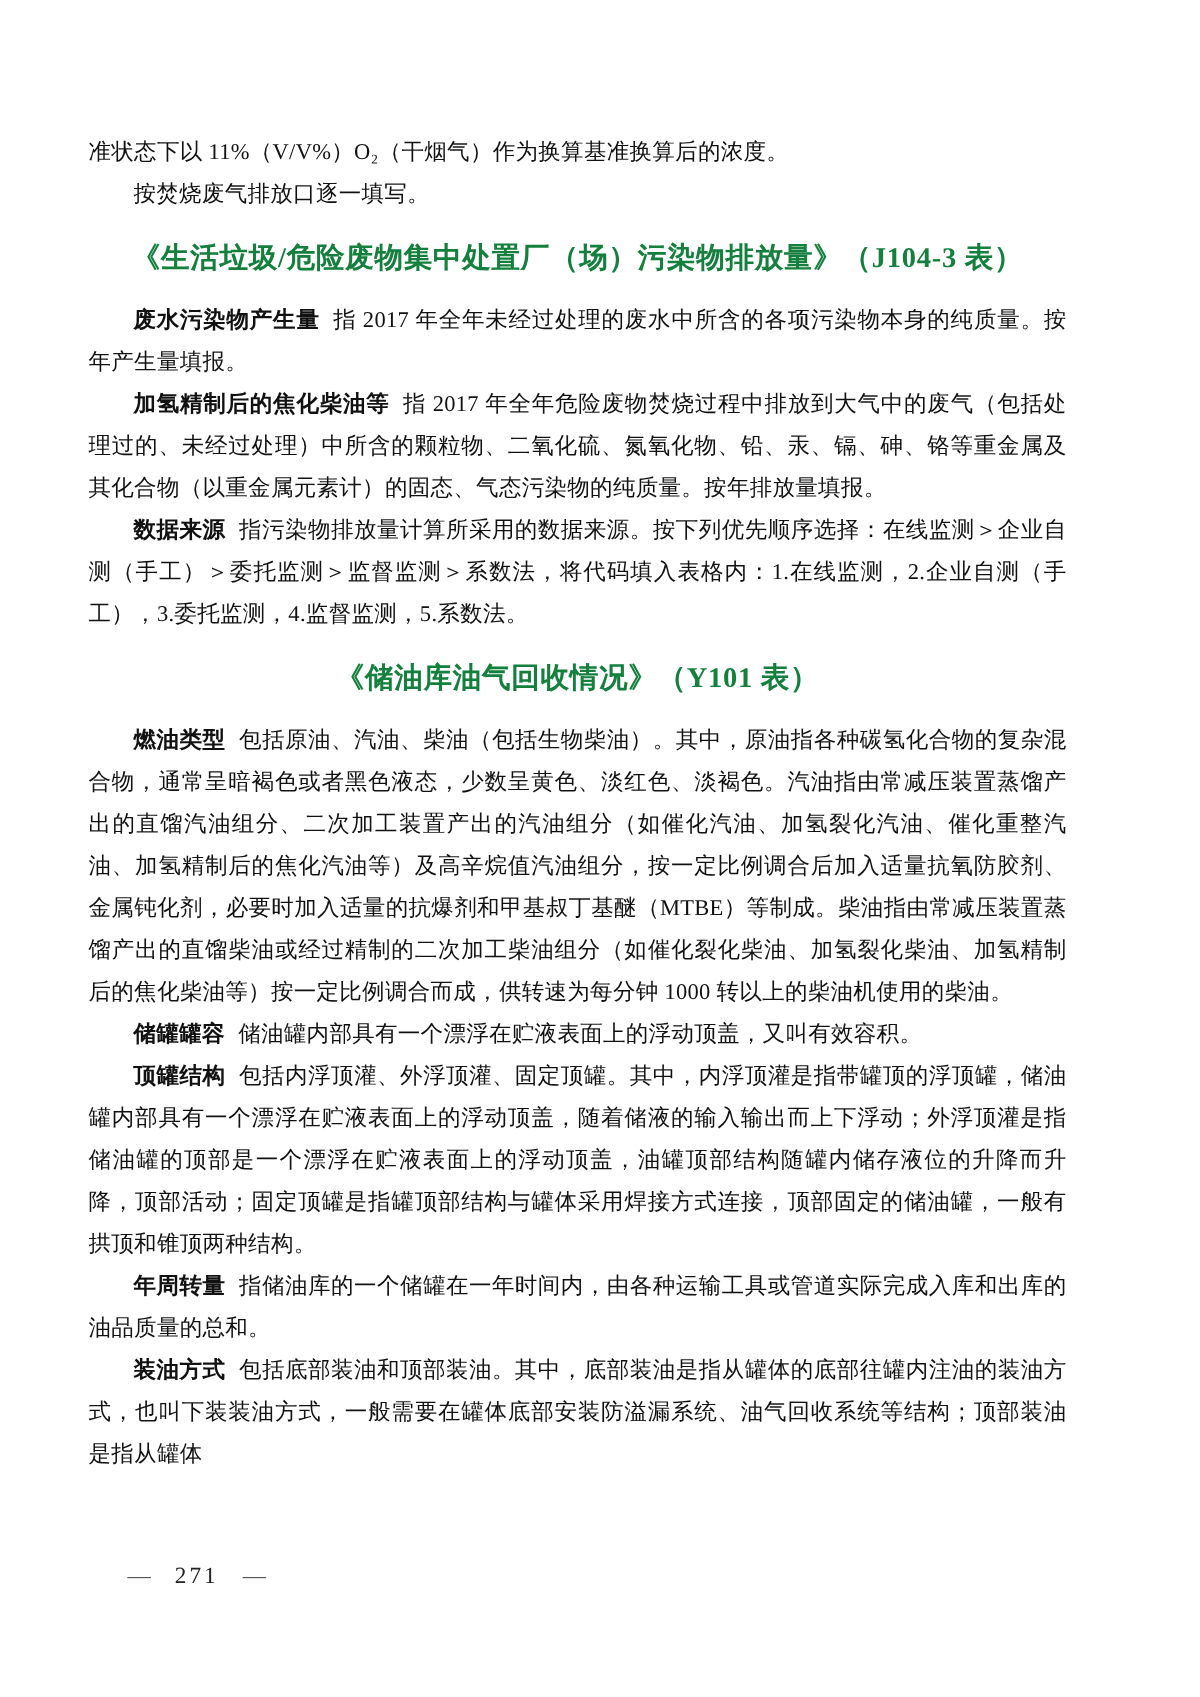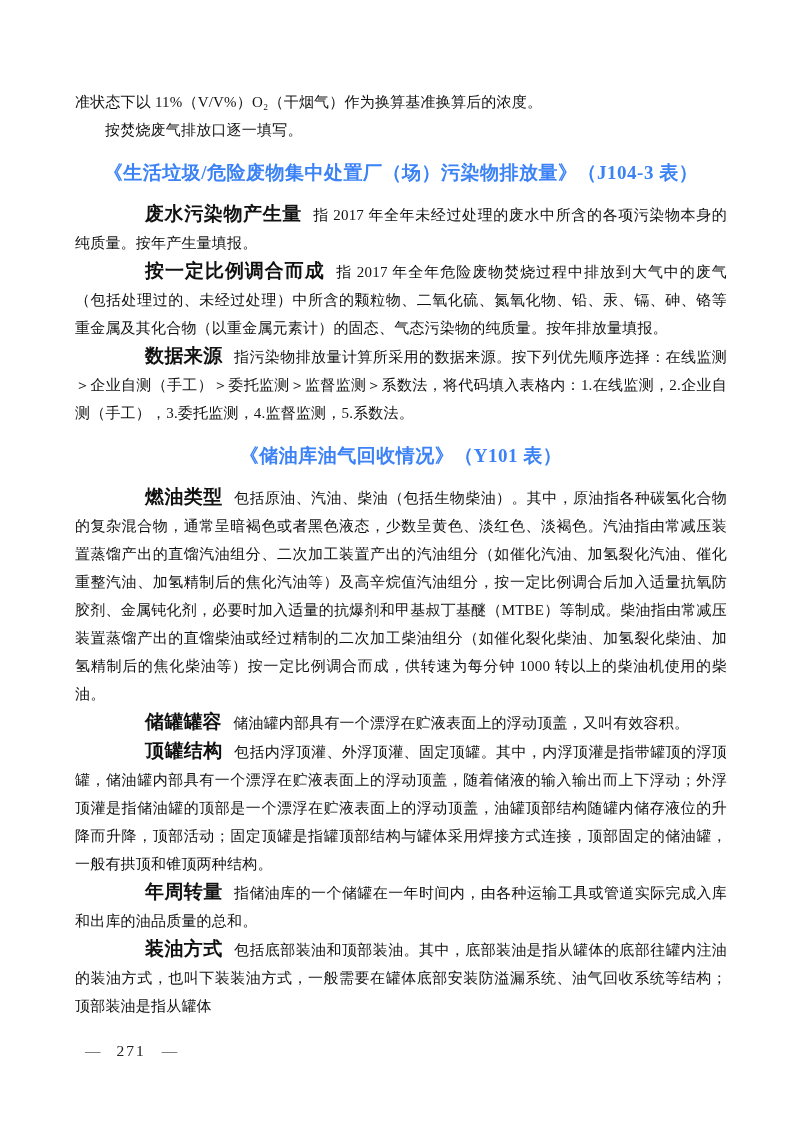--- a/index.html
+++ b/index.html
@@ -6,48 +6,47 @@
   body {
     width: 800px; height: 1131px;
     background: #ffffff;
     color: #111111;
     font-family: "Liberation Serif", "DejaVu Serif", serif;
     position: relative;
     overflow: hidden;
   }
   .page {
     position: absolute;
-    left: 75px; top: 88px;
+    left: 59px; top: 88px;
     width: 652px;
   }
   p {
     margin: 0;
     font-size: 15px;
     line-height: 28px;
     text-align: justify;
     letter-spacing: 0.2px;
   }
   p.indent { text-indent: 2em; }
   p.entry { text-indent: 2em; }
   .term {
     font-weight: bold;
     margin-right: 0.6em;
     font-family: "Liberation Sans", "DejaVu Sans", sans-serif;
-    font-size: 19px;
-    margin-left: 40px;
+    font-size: 15px;
   }
   h2.sec-title {
     margin: 0;
     padding: 16px 0 14px 0;
     text-align: center;
     font-size: 19px;
     font-weight: bold;
     letter-spacing: 0.5px;
     line-height: 26px;
-    color: #3b82f6;
+    color: #15803d;
   }
   .footer {
     position: absolute;
     left: 85px; top: 1042px;
     font-size: 15.5px;
     color: #222222;
     display: flex;
     align-items: center;
   }
   .footer .dash { color: #555555; }
@@ -60,21 +59,21 @@
 
   <p>准状态下以 11%（V/V%）O₂（干烟气）作为换算基准换算后的浓度。</p>
   <p class="indent">按焚烧废气排放口逐一填写。</p>
 
   <h2 class="sec-title">《生活垃圾/危险废物集中处置厂（场）污染物排放量》（J104-3 表）</h2>
 
   <p class="entry">
     <b class="term">废水污染物产生量</b><span>指 2017 年全年未经过处理的废水中所含的各项污染物本身的纯质量。按年产生量填报。</span>
   </p>
   <p class="entry">
-    <b class="term">按一定比例调合而成</b><span>指 2017 年全年危险废物焚烧过程中排放到大气中的废气（包括处理过的、未经过处理）中所含的颗粒物、二氧化硫、氮氧化物、铅、汞、镉、砷、铬等重金属及其化合物（以重金属元素计）的固态、气态污染物的纯质量。按年排放量填报。</span>
+    <b class="term">加氢精制后的焦化柴油等</b><span>指 2017 年全年危险废物焚烧过程中排放到大气中的废气（包括处理过的、未经过处理）中所含的颗粒物、二氧化硫、氮氧化物、铅、汞、镉、砷、铬等重金属及其化合物（以重金属元素计）的固态、气态污染物的纯质量。按年排放量填报。</span>
   </p>
   <p class="entry">
     <b class="term">数据来源</b><span>指污染物排放量计算所采用的数据来源。按下列优先顺序选择：在线监测＞企业自测（手工）＞委托监测＞监督监测＞系数法，将代码填入表格内：1.在线监测，2.企业自测（手工），3.委托监测，4.监督监测，5.系数法。</span>
   </p>
 
   <h2 class="sec-title">《储油库油气回收情况》（Y101 表）</h2>
 
   <p class="entry">
     <b class="term">燃油类型</b><span>包括原油、汽油、柴油（包括生物柴油）。其中，原油指各种碳氢化合物的复杂混合物，通常呈暗褐色或者黑色液态，少数呈黄色、淡红色、淡褐色。汽油指由常减压装置蒸馏产出的直馏汽油组分、二次加工装置产出的汽油组分（如催化汽油、加氢裂化汽油、催化重整汽油、加氢精制后的焦化汽油等）及高辛烷值汽油组分，按一定比例调合后加入适量抗氧防胶剂、金属钝化剂，必要时加入适量的抗爆剂和甲基叔丁基醚（MTBE）等制成。柴油指由常减压装置蒸馏产出的直馏柴油或经过精制的二次加工柴油组分（如催化裂化柴油、加氢裂化柴油、加氢精制后的焦化柴油等）按一定比例调合而成，供转速为每分钟 1000 转以上的柴油机使用的柴油。</span>
   </p>

